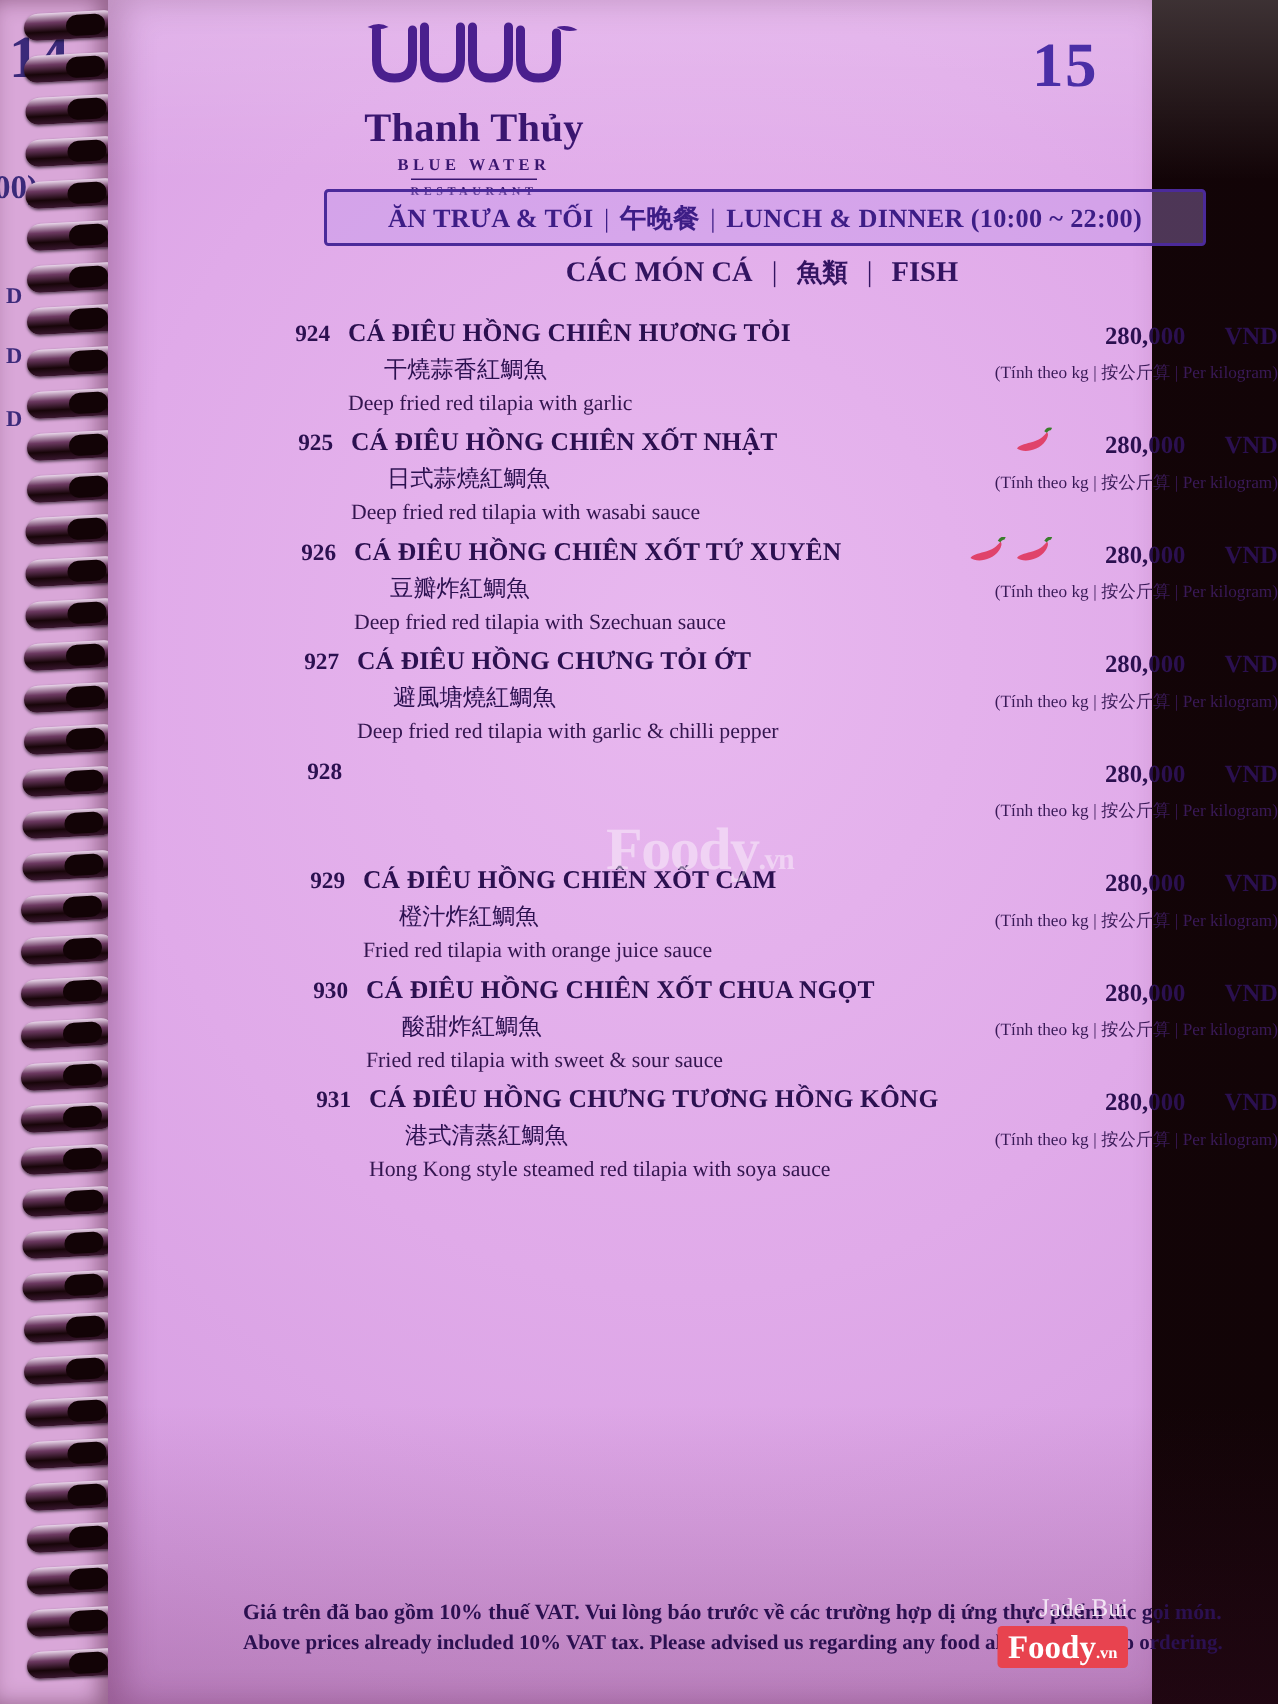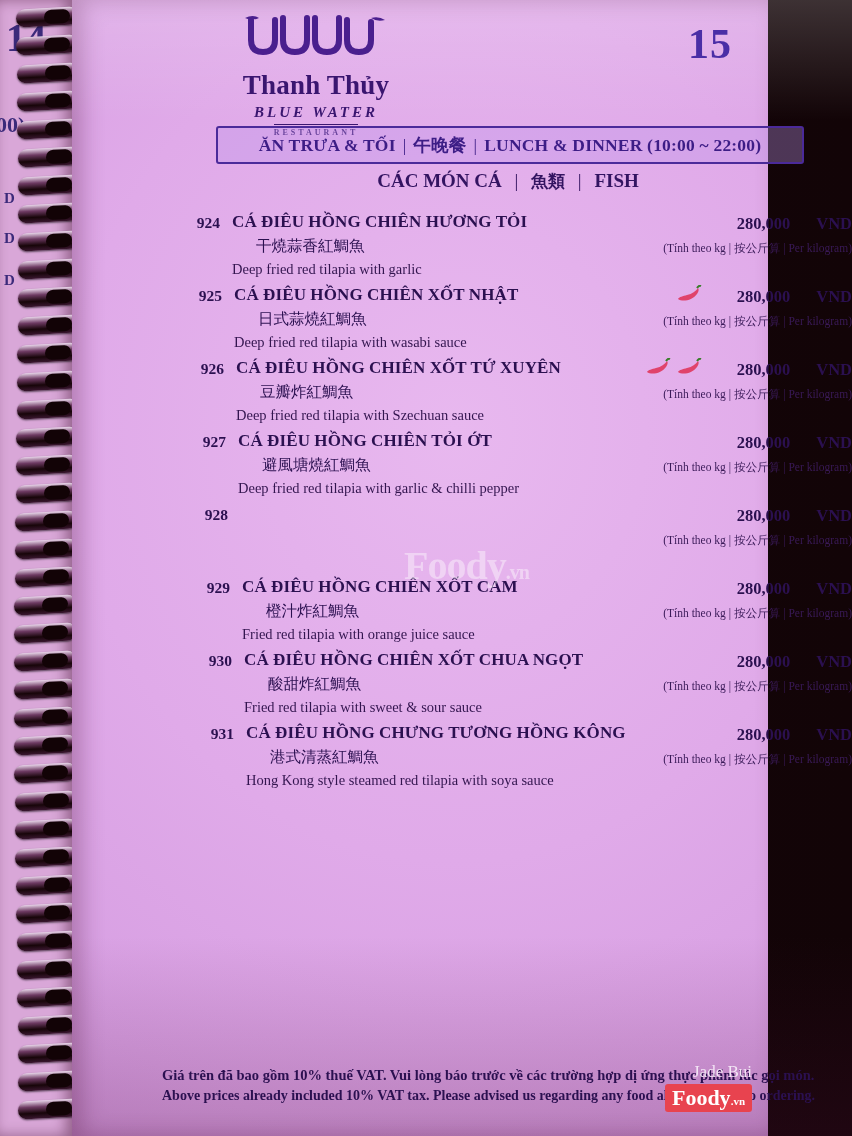--- a/index.html
+++ b/index.html
@@ -72,21 +72,21 @@
   
   .logo{
     position:absolute;left:158px;top:14px;width:172px;text-align:center;
   }
   .logo-mark{height:44px;display:block;margin:0 auto;}
   .logo-name{
     font-size:27px;color:#3a1670;font-weight:bold;margin-top:12px;letter-spacing:.2px;
     font-family:"Liberation Serif", serif;
   }
   .logo-sub{
-    font-size:15px;color:#3a1670;letter-spacing:3px;margin-top:3px;font-weight:bold;font-style:italic;
+    font-size:11px;color:#3a1670;letter-spacing:3px;margin-top:3px;font-weight:bold;
   }
   .logo-sub2{
     font-size:8px;color:#3a1670;letter-spacing:3px;margin-top:3px;font-weight:bold;
     border-top:1px solid #3a1670;padding-top:3px;display:inline-block;
   }
 
   
   .banner{
     position:absolute;left:144px;top:126px;width:584px;height:34px;
     border:2px solid #4b2a9a;border-radius:3px;
@@ -380,21 +380,21 @@
             </svg></span></div>
         <div class="right">
           <div class="price"><span>280,000</span><span class="cur">VND</span></div>
           <div class="unit"><span>(Tính theo kg</span><span class="sep">|</span><span>按公斤算</span><span class="sep">|</span><span>Per kilogram)</span></div>
         </div>
         <div style="height: 62px;"></div>
       </div>
       <div class="item r4">
         <div class="num">927</div>
         <div class="names">
-          <div class="n-vi">CÁ ĐIÊU HỒNG CHIÊN TỎI ỚT</div>
+          <div class="n-vi">CÁ ĐIÊU HỒNG CHƯNG TỎI ỚT</div>
           <div class="n-cn">避風塘燒紅鯛魚</div>
           <div class="n-en">Deep fried red tilapia with garlic &amp; chilli pepper</div>
         </div>
         <div class="right">
           <div class="price"><span>280,000</span><span class="cur">VND</span></div>
           <div class="unit"><span>(Tính theo kg</span><span class="sep">|</span><span>按公斤算</span><span class="sep">|</span><span>Per kilogram)</span></div>
         </div>
         <div style="height: 62px;"></div>
       </div>
       <div class="item r5">

